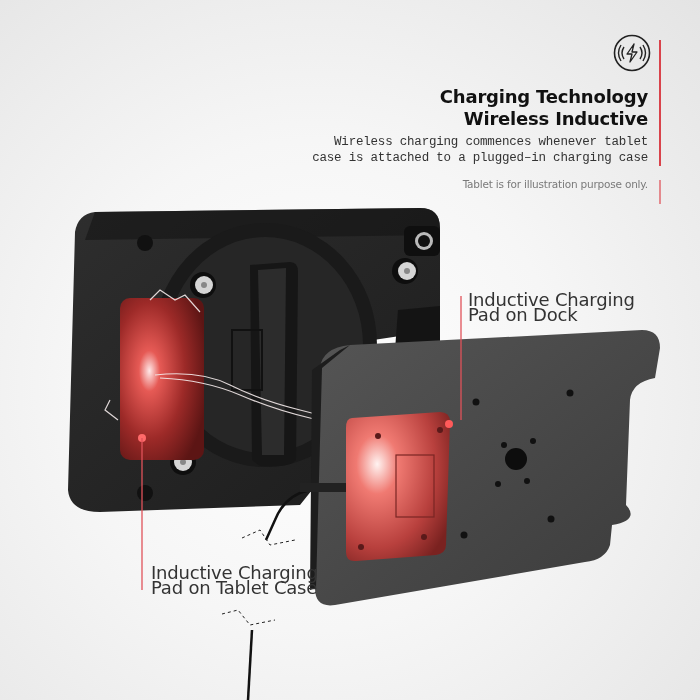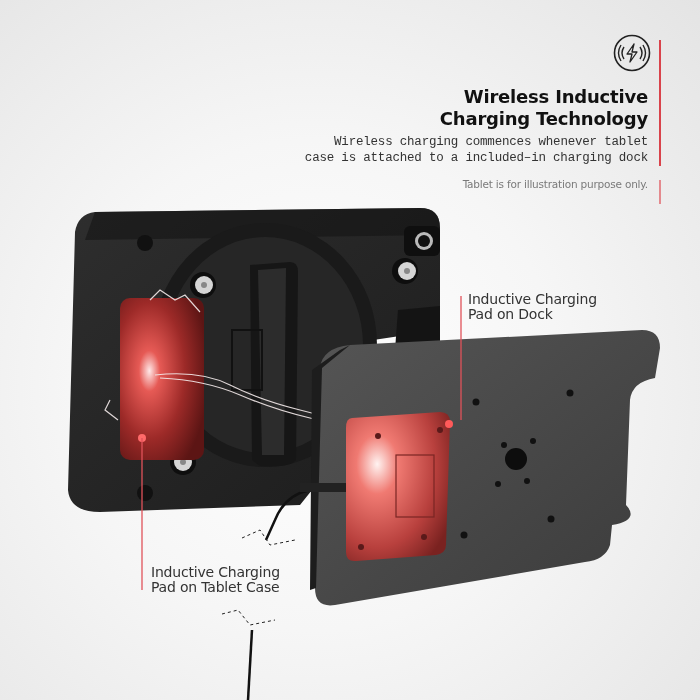--- a/index.html
+++ b/index.html
@@ -23,21 +23,21 @@
     right:52px; top:134px; text-align:right; color:#333;
     font-family:Liberation Mono, monospace; font-size:12.5px; line-height:16px;
     font-weight:normal; letter-spacing:-0.2px; font-stretch:condensed;
   }
   .note {
     right:52px; top:178px; text-align:center; color:#7a7a7a;
     font-family:"DejaVu Sans", sans-serif; font-size:10.5px; line-height:13px;
     letter-spacing:-0.2px;
   }
   .label {
-    color:#333; font-family:"DejaVu Sans", sans-serif; font-size:14px; line-height:15px;
+    color:#333; font-family:"DejaVu Sans", sans-serif; font-size:18px; line-height:15px;
     letter-spacing:-0.2px;
   }
   .lbl-dock { left:468px; top:292px; }
   .lbl-case { left:151px; top:565px; }
 </style>
 </head>
 <body>
 
 <svg class="abs" style="left:0;top:0" width="700" height="700" viewBox="0 0 700 700">
   <defs>
@@ -145,26 +145,26 @@
   <path d="M11 13 Q7 19 11 25" fill="none" stroke="#222" stroke-width="1.4"></path>
   <path d="M8 11 Q3 19 8 27" fill="none" stroke="#222" stroke-width="1.4"></path>
   <path d="M27 13 Q31 19 27 25" fill="none" stroke="#222" stroke-width="1.4"></path>
   <path d="M30 11 Q35 19 30 27" fill="none" stroke="#222" stroke-width="1.4"></path>
   <path d="M21 10 L14 20 L19 20 L17 28 L24 18 L19 18 Z" fill="none" stroke="#222" stroke-width="1.3" stroke-linejoin="round"></path>
 </svg>
 <div class="abs hdr-bar"></div>
 <div class="abs hdr-bar2"></div>
 
 <div class="abs title">
+  <div>Charging Technology</div>
   <div>Wireless Inductive</div>
-  <div>Charging Technology</div>
 </div>
 <div class="abs desc">
   <div>Wireless charging commences whenever tablet</div>
-  <div>case is attached to a included–in charging dock</div>
+  <div>case is attached to a plugged–in charging case</div>
 </div>
 <div class="abs note">
   <div>Tablet is for illustration purpose only.</div>
 </div>
 
 <div class="abs label lbl-dock">
   <div>Inductive Charging</div>
   <div>Pad on Dock</div>
 </div>
 <div class="abs label lbl-case">

